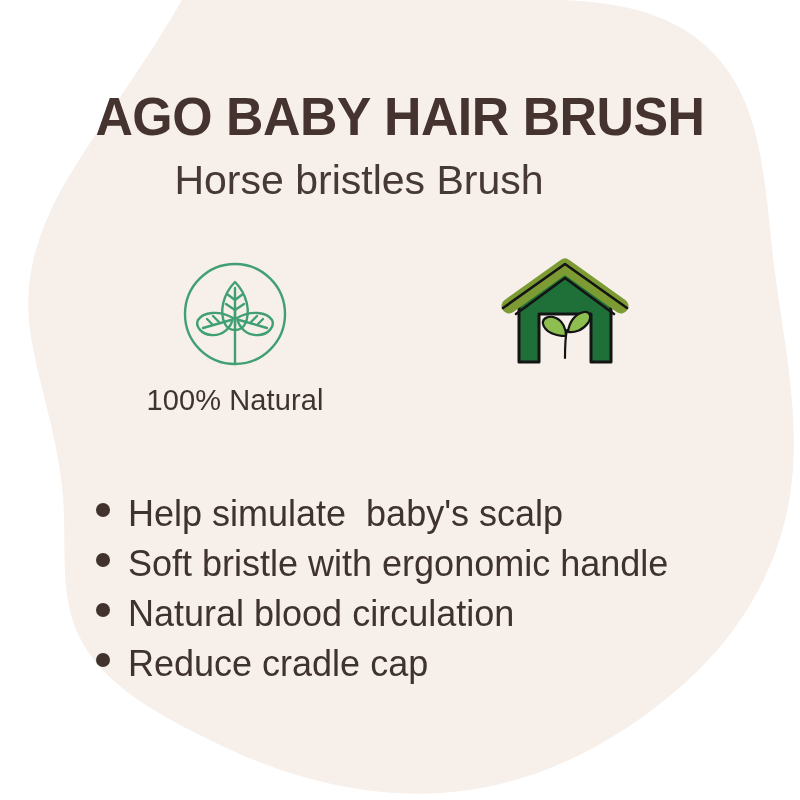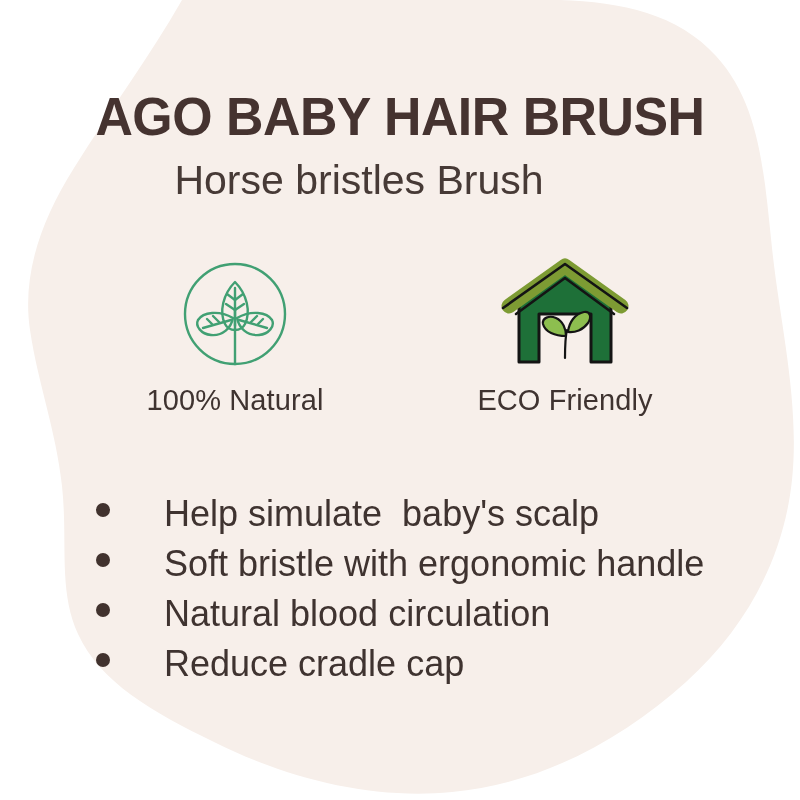--- a/index.html
+++ b/index.html
@@ -137,21 +137,20 @@
     margin-right: 18px;
   }
 
   .feature-text {
     font-family: "Liberation Sans", sans-serif;
     font-size: 36px;
     font-weight: 400;
     line-height: 50px;
     color: #3f3330;
     white-space: pre;
-    margin-left: 36px;
   }
 </style>
 </head>
 <body>
 
 <div id="poster">
 
   <svg class="blob-layer" viewBox="0 0 800 800" aria-hidden="true">
     <path d="M 182 0
              C 150 56, 110 110, 74 168
@@ -241,21 +240,20 @@
                        C 56 78, 46 74, 44 66
                        C 43 60, 50 57, 57 60
                        C 64 63, 67 71, 67 78 Z" fill="#8DBE4F" stroke="#141414" stroke-width="2.2" stroke-linejoin="round"></path>
               <path d="M69 74
                        C 70 64, 76 56, 85 54
                        C 91 53, 93 59, 89 65
                        C 84 72, 76 75, 69 74 Z" fill="#8DBE4F" stroke="#141414" stroke-width="2.2" stroke-linejoin="round"></path>
             </g>
           </svg>
         </div>
-        <div class="badge-label">ECO Friendly</div>
       </div>
 
     </div>
 
     <div class="features">
 
       <div class="feature-row">
         <span class="feature-dot"></span>
         <span class="feature-text">Help simulate  baby's scalp</span>
       </div>

